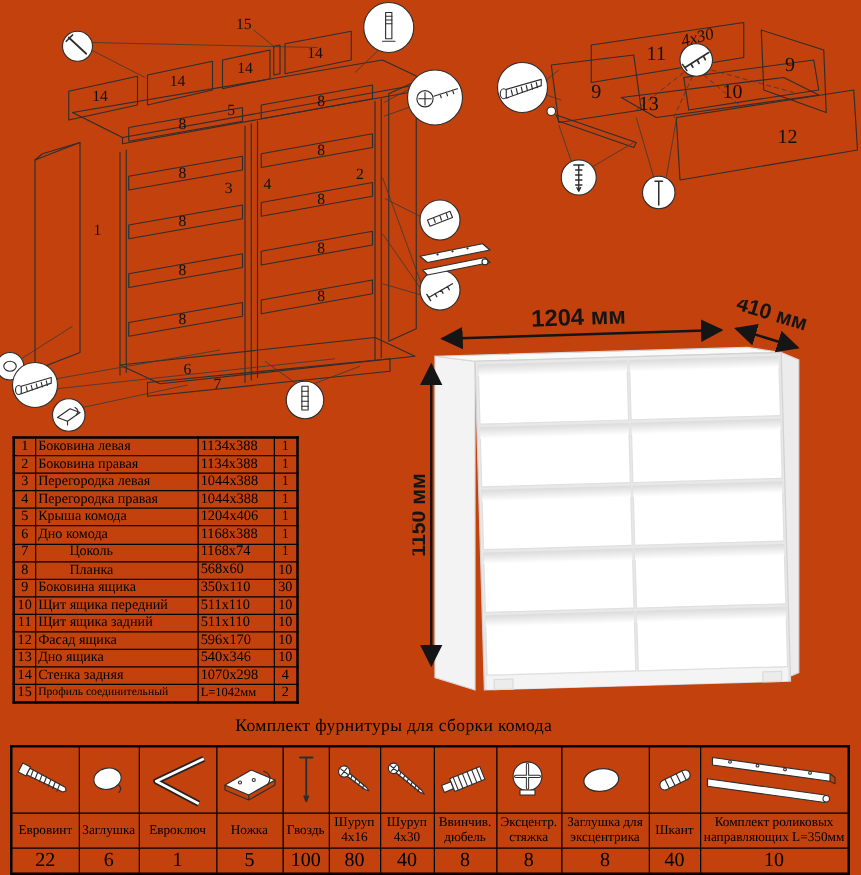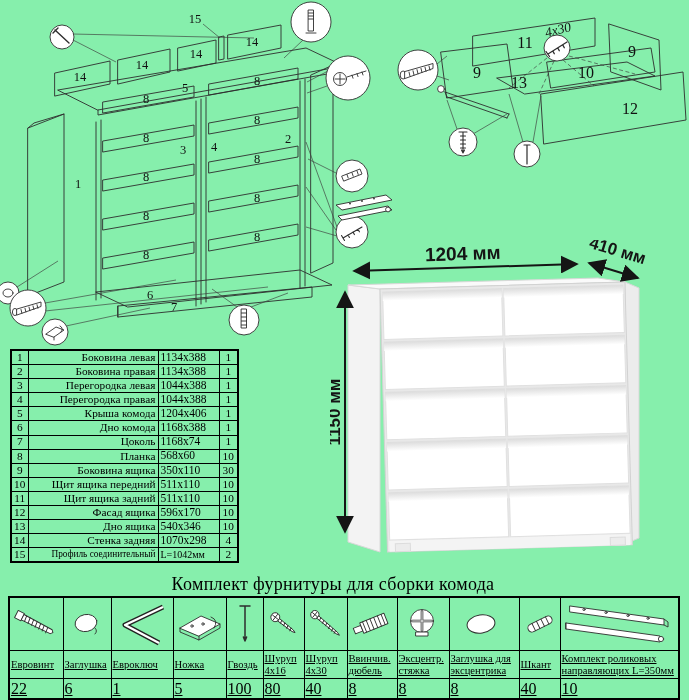--- a/index.html
+++ b/index.html
@@ -1,48 +1,48 @@
 <!DOCTYPE html>
 <html><head>
 <meta charset="utf-8">
 <style>
   html,body{margin:0;padding:0;background:#ffffff;}
-  #canvas{position:relative;width:689px;height:700px;background:#86efac;overflow:hidden;
+  #canvas{position:relative;width:689px;height:700px;background:#c2410c;overflow:hidden;
           font-family:"Liberation Serif",serif;color:#000;}
   svg{display:block;}
   .ln{fill:none;stroke:#2e2e2e;stroke-width:0.9;stroke-linejoin:round;stroke-linecap:round;}
   .lnf{fill:#ffffff;stroke:#2e2e2e;stroke-width:0.9;stroke-linejoin:round;}
   .lt{fill:none;stroke:#3a3a3a;stroke-width:0.65;}
   .dash{stroke-dasharray:4 2.5;}
   .num{font:12.5px "Liberation Serif",serif;fill:#111;}
   .numL{font:16px "Liberation Serif",serif;fill:#111;}
   .screwnote{font:italic 13.5px "Liberation Serif",serif;fill:#111;}
   .dim{font:bold 19px "Liberation Sans",sans-serif;fill:#151515;}
   .dimS{font:bold 17px "Liberation Sans",sans-serif;fill:#151515;}
 
   
   .parts-table{position:absolute;left:10px;top:349px;border-collapse:collapse;
     border:2px solid #000;table-layout:fixed;width:227px;}
   .parts-table td{border:1px solid #000;height:13.1px;padding:0 2px;white-space:nowrap;
     font-size:11.3px;line-height:1;overflow:hidden;}
   .parts-table td.c-num{text-align:center;padding:0;}
-  .parts-table td.c-name{text-align:right;}
+  .parts-table td.c-name{text-align:left;}
   .parts-table td.c-size{text-align:left;font-size:11.5px;}
   .parts-table td.c-qty{text-align:center;padding:0;}
   .parts-table td.ind1{}
   .parts-table td.ind2{padding-left:27px;}
   .parts-table tr.small td.c-name{font-size:9.3px;margin-left:45px;}
   .parts-table tr.small td.c-size{font-size:10px;}
 
   
   .hw-title{position:absolute;left:0;top:574px;width:630px;text-align:center;
-    font-size:18px;letter-spacing:0.3px;margin-left:18px;}
+    font-size:14px;letter-spacing:0.3px;}
   .hw-table{position:absolute;left:8px;top:596px;border-collapse:collapse;
     border:2px solid #000;table-layout:fixed;}
-  .hw-table td{border:1.5px solid #000;text-align:left;vertical-align:middle;padding:0 1px;text-decoration:underline;}
+  .hw-table td{border:1.5px solid #000;text-align:center;vertical-align:middle;padding:0 1px;}
   .hw-icons td{height:52px;}
   .hw-names td{height:27px;font-size:10.6px;line-height:1.05;}
   .hw-qty td{height:19px;font-size:16px;line-height:1;}
 </style>
 </head>
 <body>
 
 <div id="canvas">
 
   <svg style="position:absolute;left:0;top:0" width="395" height="348" viewBox="0 0 395 348">

